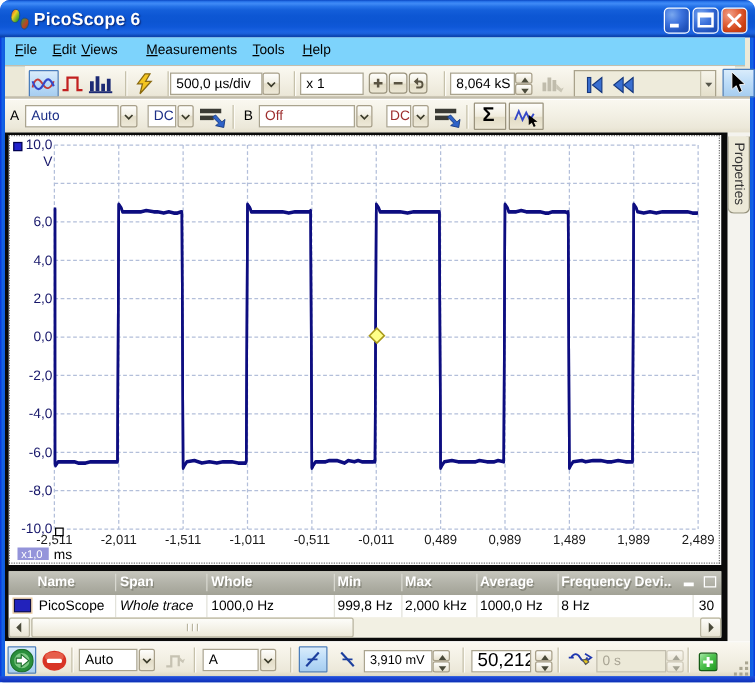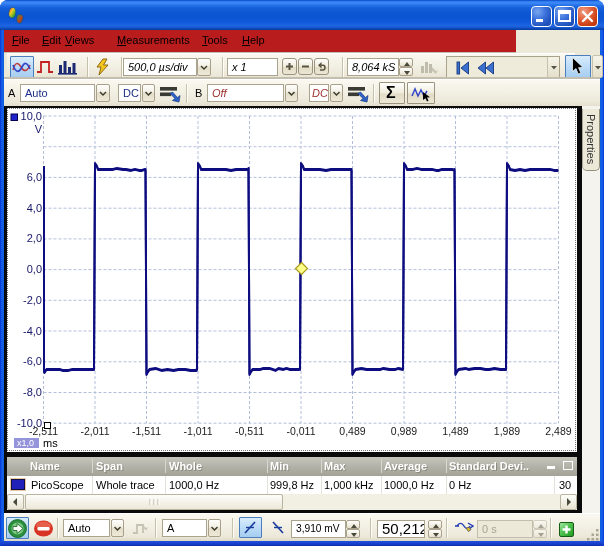--- a/index.html
+++ b/index.html
@@ -4,24 +4,24 @@
 html,body{width:604px;height:546px;overflow:hidden;}
 body{font-family:"Liberation Sans",sans-serif;font-size:11px;background:#fff;position:relative;}
 #win{position:absolute;left:0;top:0;width:604px;height:546px;background:linear-gradient(90deg,#0733d9 0,#1463e6 2px,#0f5be0 4px,#0f5be0 600px,#1463e6 602px,#0733d9 604px);border-radius:8px 8px 0 0;}
 #titlebar{position:absolute;left:0;top:0;width:604px;height:30px;border-radius:8px 8px 0 0;background:linear-gradient(180deg,#0a47c4 0%,#2e7cf0 5%,#3f8af6 10%,#2673e8 17%,#145fda 27%,#0d57d4 42%,#0c55d2 58%,#0f58d8 72%,#1c64e2 85%,#1a5fd8 90%,#0e4ab8 95%,#0a3ca4 100%);}
 #titletext{position:absolute;left:27px;top:7px;color:#fff;font-size:14px;font-weight:bold;text-shadow:1px 1px 1px #0a2a7a;letter-spacing:0.2px;}
 .capbtn{position:absolute;top:6px;width:21px;height:21px;border-radius:4px;border:1px solid #fff;}
 .capblue{background:radial-gradient(circle at 30% 25%,#7aa8ef 0%,#3c72dd 40%,#2153bd 75%,#1c4cb4 100%);}
 .capred{background:radial-gradient(circle at 30% 25%,#f0a089 0%,#e2633c 40%,#cc3f12 70%,#b53a10 100%);}
 .capbtn svg{position:absolute;left:0;top:0;}
 #content{position:absolute;left:4px;top:30px;width:596px;height:511px;background:#ece9d8;}
-#menubar{position:absolute;left:0;top:0;width:512px;height:23px;background:#b91c1c;border-bottom:1px solid #c3bead;}
+#menubar{position:absolute;left:0;top:0;width:592px;height:23px;background:#7dd3fc;border-bottom:1px solid #c3bead;}
 .menuitem{position:absolute;top:4px;color:#000;}
 .menuitem u{text-decoration:underline;}
-#toolbar1{position:absolute;left:3px;top:23px;width:568px;height:26px;border-top:1px solid #fff;background:linear-gradient(180deg,#faf8f0 0,#f2efe3 50%,#ece8d9 85%,#e4dfcd 100%);font-style:italic;}
+#toolbar1{position:absolute;left:16px;top:23px;width:568px;height:26px;border-top:1px solid #fff;background:linear-gradient(180deg,#faf8f0 0,#f2efe3 50%,#ece8d9 85%,#e4dfcd 100%);}
 #toolbar2{position:absolute;left:0;top:49px;width:596px;height:27px;background:linear-gradient(180deg,#faf8f0 0,#f2efe3 50%,#ece8d9 85%,#e4dfcd 100%);border-top:1px solid #fff;box-shadow:0 -2px 0 #c3bead;}
 .tsep{position:absolute;width:2px;border-left:1px solid #c6c1ab;border-right:1px solid #fdfcf7;}
 .combofield{position:absolute;background:#fff;border:1px solid #aaa48f;color:#000;padding-left:4px;line-height:16px;height:18px;white-space:nowrap;overflow:hidden;}
 .ddbtn{position:absolute;height:18px;width:14px;border:1px solid #a8a08a;border-radius:2px;background:linear-gradient(180deg,#fefefc 0%,#f2efe4 45%,#e3ddc8 50%,#eee9d8 100%);}
 .ddbtn svg,.spinbtn svg{position:absolute;}
 .smallbtn{position:absolute;border:1px solid #9a937d;border-radius:3px;background:linear-gradient(180deg,#fefefc 0%,#f0ecdd 50%,#e2dcc5 55%,#ece7d5 100%);}
 .selbtn{position:absolute;background:linear-gradient(180deg,#d9ecfb 0%,#bcdcf8 50%,#a6cdf0 100%);border:1px solid #4a7ebc;border-radius:1px;}
 .flaticon{position:absolute;}
 .spinner{position:absolute;width:14px;height:18px;}
 .spin-u,.spin-d{position:absolute;left:0;width:14px;height:9px;border:1px solid #a8a08a;border-radius:2px;background:linear-gradient(180deg,#fefefc,#e8e2cf);}
@@ -39,41 +39,42 @@
 #mheader{position:absolute;left:0;top:0;width:570px;height:19px;background:linear-gradient(180deg,#c6c6bd 0%,#b2b2a8 50%,#a2a296 100%);}
 #mheader .h{position:absolute;top:3px;color:#fff;font-weight:bold;text-shadow:1px 1px 0 #8a8a7e;}
 #mheader .vsep{position:absolute;top:2px;width:1px;height:14px;background:#d8d8d0;}
 #mrow{position:absolute;left:0;top:19px;width:570px;height:18px;background:#fff;}
 #mrow .c{position:absolute;top:3px;color:#000;}
 #mrow .vsep{position:absolute;top:0;width:1px;height:18px;background:#e2e2da;}
 #hscroll{position:absolute;left:0;top:37px;width:570px;height:16px;background:#f2f0e3;}
 .sbtn{position:absolute;top:0;width:17px;height:16px;border:1px solid #b9b5a0;border-radius:2px;background:linear-gradient(180deg,#fdfdfa,#e8e4d3);}
 #bottombar{position:absolute;left:0;top:483px;width:596px;height:28px;background:linear-gradient(180deg,#faf8f0 0,#f2efe3 50%,#ece8d9 85%,#ddd8c4 100%);border-top:1px solid #fff;}
 .navy{color:#1c2f86;}
-.redtxt{color:#9e2e2e;font-style:italic;}
+.redtxt{color:#9e2e2e;}
 </style></head>
 <body>
 <div id="win">
 <div id="titlebar"></div>
 <svg id="appicon" style="position:absolute;left:7px;top:7px;" width="18" height="18" viewBox="0 0 18 18">
 <defs>
 <linearGradient id="pet1" x1="0" y1="0" x2="1" y2="1">
 <stop offset="0" stop-color="#e03030"></stop>
           <stop offset="0.4" stop-color="#f0d020"></stop>
           <stop offset="0.8" stop-color="#30a030"></stop>
 </linearGradient>
 <linearGradient id="pet2" x1="0" y1="0" x2="1" y2="1">
 <stop offset="0" stop-color="#30a040"></stop>
           <stop offset="0.6" stop-color="#c04020"></stop>
           <stop offset="1" stop-color="#207040"></stop>
 </linearGradient>
 </defs>
 <path d="M5.5,0.5 C8.5,0.5 9.2,3.5 8.6,7 C8,10.5 6,11.5 4,10.8 C2,10 1.4,7.5 2,4.8 C2.6,1.8 4,0.5 5.5,0.5 Z" fill="url(#pet1)" stroke="#1a4a8a" stroke-width="0.7"></path>
 <path d="M12,7.5 C14.8,7.2 16.2,8.5 16,11 C15.8,14 14.2,16.5 12.2,16.3 C10.2,16 9.4,13.5 9.7,11 C10,8.8 10.8,7.7 12,7.5 Z" fill="url(#pet2)" stroke="#1a4a8a" stroke-width="0.7"></path>
 </svg>
+<div id="titletext">PicoScope 6</div>
 <div class="capbtn capblue" style="left:531px;">
       <svg width="19" height="19" viewBox="0 0 19 19">
         <rect x="4" y="12" width="7" height="3" fill="#fff"></rect>
       </svg>
     </div>
 <div class="capbtn capblue" style="left:554px;">
       <svg width="19" height="19" viewBox="0 0 19 19">
         <rect x="4" y="4" width="11" height="10" fill="none" stroke="#fff" stroke-width="2"></rect>
         <rect x="4" y="4" width="11" height="3" fill="#fff"></rect>
       </svg>
@@ -268,39 +269,39 @@
 </svg>
 </div>
 <div id="tablezone">
 <div id="mheader">
 <span class="h" style="left:23px;">Name</span>
 <span class="h" style="left:89px;">Span</span>
 <span class="h" style="left:162px;">Whole</span>
 <span class="h" style="left:263px;">Min</span>
 <span class="h" style="left:317px;">Max</span>
 <span class="h" style="left:377px;">Average</span>
-<span class="h" style="left:442px;">Standard Devi..</span>
+<span class="h" style="left:442px;">Frequency Devi..</span>
 <div class="vsep" style="left:85px;"></div>
 <div class="vsep" style="left:158px;"></div>
 <div class="vsep" style="left:260px;"></div>
 <div class="vsep" style="left:314px;"></div>
 <div class="vsep" style="left:374px;"></div>
 <div class="vsep" style="left:439px;"></div>
 <div style="position:absolute;left:540px;top:9px;width:8px;height:3px;background:#fff;"></div>
 <div style="position:absolute;left:556px;top:4px;width:10px;height:9px;border:1.5px solid #fff;"></div>
 </div>
 <div id="mrow">
 <div style="position:absolute;left:4px;top:3px;width:14px;height:11px;background:#2222bb;border:1px solid #101044;outline:1px solid #e8c89a;"></div>
 <span class="c" style="left:24px;">PicoScope</span>
-<span class="c" style="left:89px;">Whole trace</span>
+<span class="c" style="left:89px;font-style:italic;">Whole trace</span>
 <span class="c" style="left:162px;">1000,0 Hz</span>
 <span class="c" style="left:263px;">999,8 Hz</span>
-<span class="c" style="left:317px;">1,000 kHz</span>
+<span class="c" style="left:317px;">2,000 kHz</span>
 <span class="c" style="left:377px;">1000,0 Hz</span>
-<span class="c" style="left:442px;">0 Hz</span>
+<span class="c" style="left:442px;">8 Hz</span>
 <span class="c" style="left:552px;">30</span>
 <div class="vsep" style="left:85px;"></div>
 <div class="vsep" style="left:158px;"></div>
 <div class="vsep" style="left:260px;"></div>
 <div class="vsep" style="left:314px;"></div>
 <div class="vsep" style="left:374px;"></div>
 <div class="vsep" style="left:439px;"></div>
 <div class="vsep" style="left:547px;"></div>
 </div>
 <div id="hscroll">

